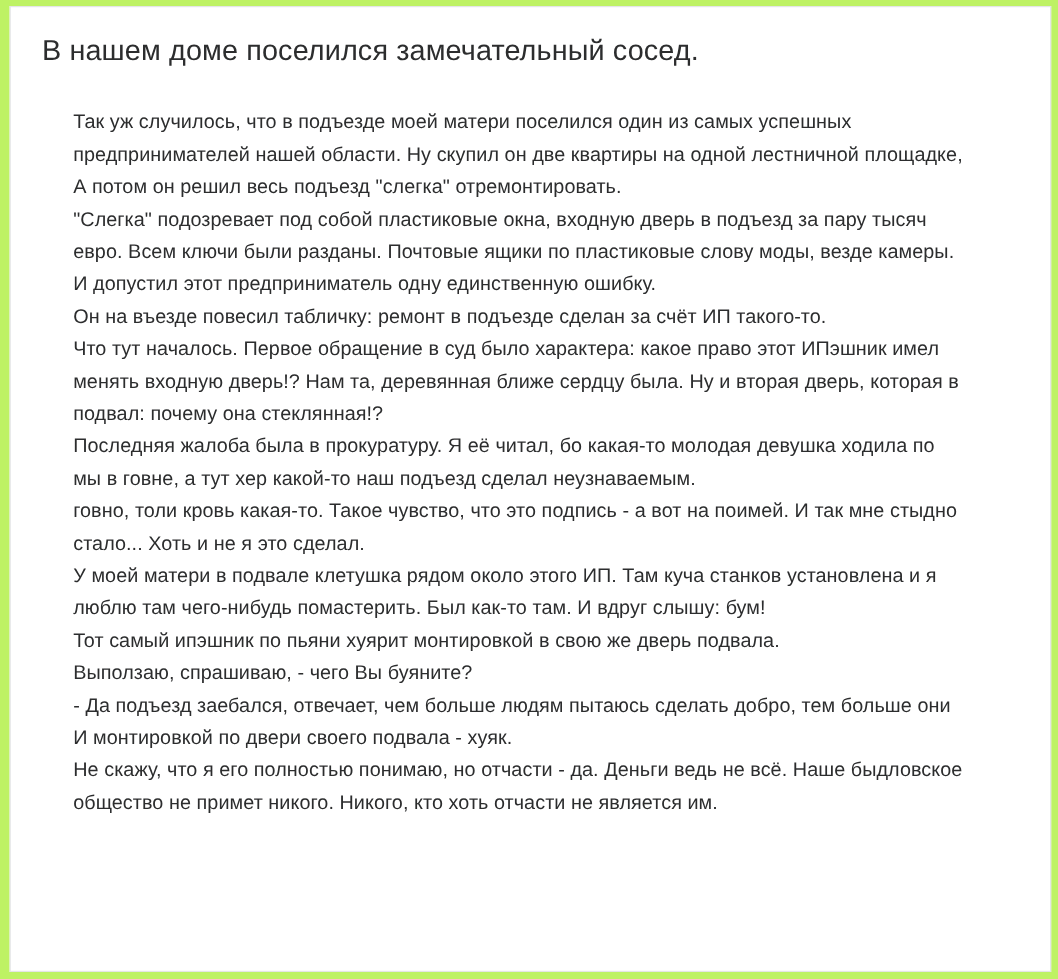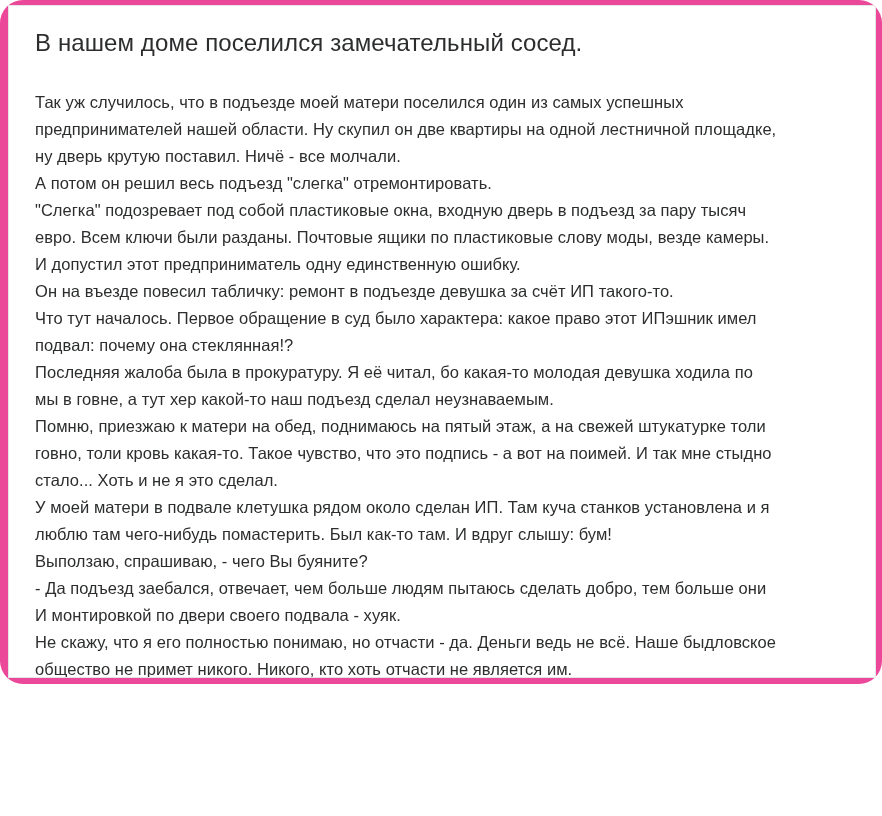--- a/index.html
+++ b/index.html
@@ -3,24 +3,23 @@
 <meta charset="utf-8">
 <style>
   html, body {
     margin: 0;
     padding: 0;
     font-family: "Liberation Sans", sans-serif;
   }
   .page {
     position: relative;
     width: 882px;
-    height: 684px;
-    background: #ec4899;
+    height: 816px;
+    background: #bef264;
     overflow: hidden;
-    border-radius: 23px;
   }
   .card {
     position: absolute;
     left: 8px;
     top: 5px;
     right: 6px;
     bottom: 6px;
     background: #ffffff;
     border: 1px solid #e4e5e7;
     box-sizing: border-box;
@@ -37,46 +36,47 @@
   }
   .body-text {
     margin-top: 32px;
     font-size: 16.5px;
     color: #2c2d2e;
   }
   .line {
     line-height: 27px;
     white-space: nowrap;
     letter-spacing: 0.05px;
+    margin-left: 26px;
   }
 </style>
 </head>
 <body>
 
 <div class="page">
   <div class="card">
     <h1 class="title">В нашем доме поселился замечательный сосед.</h1>
     <div class="body-text">
         <div class="line">Так уж случилось, что в подъезде моей матери поселился один из самых успешных</div>
         <div class="line">предпринимателей нашей области. Ну скупил он две квартиры на одной лестничной площадке,</div>
-        <div class="line">ну дверь крутую поставил. Ничё - все молчали.</div>
         <div class="line">А потом он решил весь подъезд "слегка" отремонтировать.</div>
         <div class="line">"Слегка" подозревает под собой пластиковые окна, входную дверь в подъезд за пару тысяч</div>
         <div class="line">евро. Всем ключи были разданы. Почтовые ящики по пластиковые слову моды, везде камеры.</div>
         <div class="line">И допустил этот предприниматель одну единственную ошибку.</div>
-        <div class="line">Он на въезде повесил табличку: ремонт в подъезде девушка за счёт ИП такого-то.</div>
+        <div class="line">Он на въезде повесил табличку: ремонт в подъезде сделан за счёт ИП такого-то.</div>
         <div class="line">Что тут началось. Первое обращение в суд было характера: какое право этот ИПэшник имел</div>
+        <div class="line">менять входную дверь!? Нам та, деревянная ближе сердцу была. Ну и вторая дверь, которая в</div>
         <div class="line">подвал: почему она стеклянная!?</div>
         <div class="line">Последняя жалоба была в прокуратуру. Я её читал, бо какая-то молодая девушка ходила по</div>
         <div class="line">мы в говне, а тут хер какой-то наш подъезд сделал неузнаваемым.</div>
-        <div class="line">Помню, приезжаю к матери на обед, поднимаюсь на пятый этаж, а на свежей штукатурке толи</div>
         <div class="line">говно, толи кровь какая-то. Такое чувство, что это подпись - а вот на поимей. И так мне стыдно</div>
         <div class="line">стало... Хоть и не я это сделал.</div>
-        <div class="line">У моей матери в подвале клетушка рядом около сделан ИП. Там куча станков установлена и я</div>
+        <div class="line">У моей матери в подвале клетушка рядом около этого ИП. Там куча станков установлена и я</div>
         <div class="line">люблю там чего-нибудь помастерить. Был как-то там. И вдруг слышу: бум!</div>
+        <div class="line">Тот самый ипэшник по пьяни хуярит монтировкой в свою же дверь подвала.</div>
         <div class="line">Выползаю, спрашиваю, - чего Вы буяните?</div>
         <div class="line">- Да подъезд заебался, отвечает, чем больше людям пытаюсь сделать добро, тем больше они</div>
         <div class="line">И монтировкой по двери своего подвала - хуяк.</div>
         <div class="line">Не скажу, что я его полностью понимаю, но отчасти - да. Деньги ведь не всё. Наше быдловское</div>
         <div class="line">общество не примет никого. Никого, кто хоть отчасти не является им.</div>
       </div>
   </div>
 </div>
 
 </body></html>

